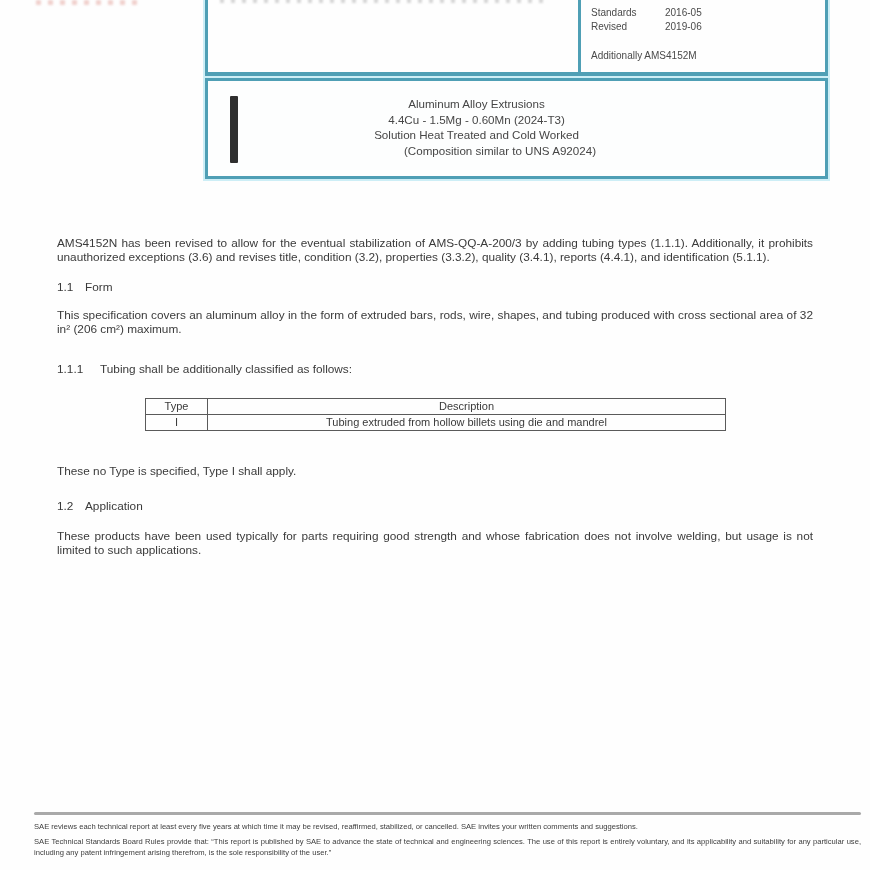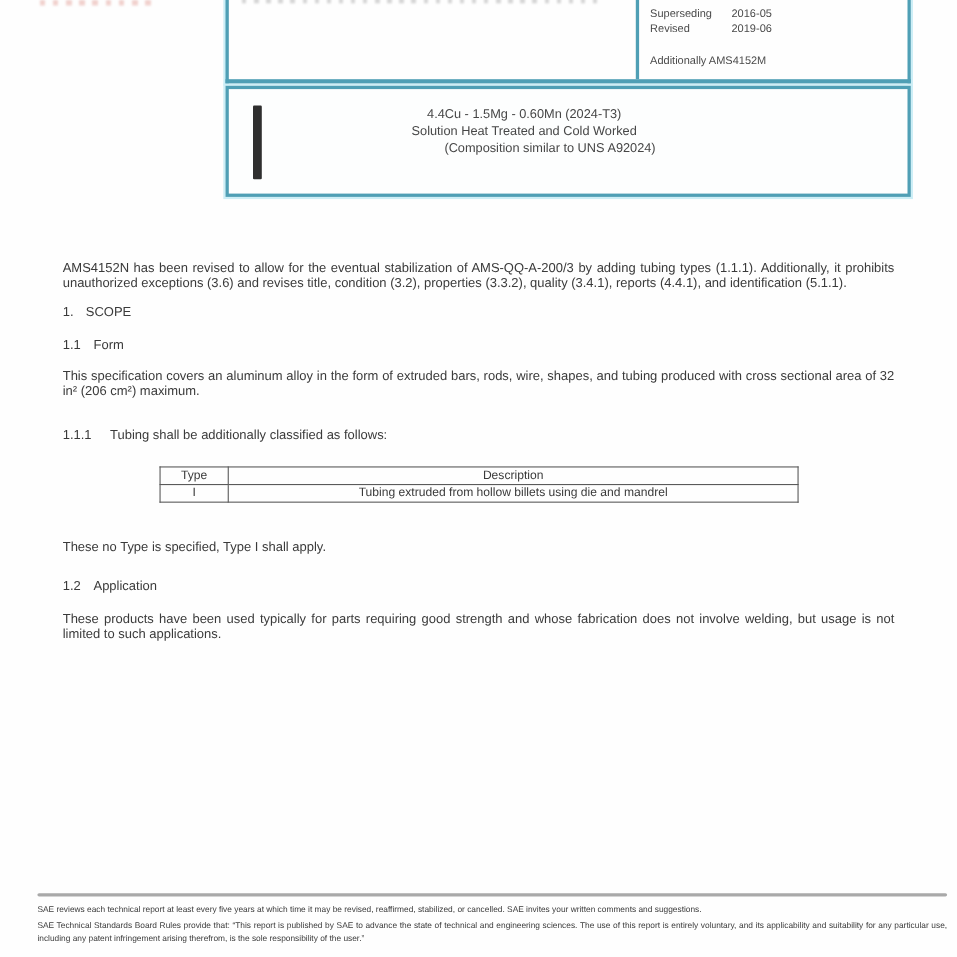--- a/index.html
+++ b/index.html
@@ -109,49 +109,47 @@
 <div class="page">
 
   <div class="noise-pink"></div>
 
   <div class="hdr-row1">
     <div class="hdr-cell-left">
       <div class="noise-gray"></div>
     </div>
     <div class="hdr-cell-right">
       <div class="rev-line">
-        <span class="rev-label">Superseding</span>
+        <span class="rev-label">Standards</span>
         <span class="rev-value">2016-05</span>
       </div>
       <div class="rev-line">
         <span class="rev-label">Revised</span>
         <span class="rev-value">2019-06</span>
       </div>
       <div class="superseding">Additionally AMS4152M</div>
     </div>
 
   </div>
 
   <div class="title-block">
     <div class="change-bar"></div>
     <div class="title-lines">
+      <div>Aluminum Alloy Extrusions</div>
       <div>4.4Cu - 1.5Mg - 0.60Mn (2024-T3)</div>
       <div>Solution Heat Treated and Cold Worked</div>
     </div>
     <div class="composition-note">(Composition similar to UNS A92024)</div>
   </div>
 
   <div class="doc-body">
 
 
     <div class="para mt-a">AMS4152N has been revised to allow for the eventual stabilization of AMS-QQ-A-200/3 by adding tubing types (1.1.1). Additionally, it prohibits unauthorized exceptions (3.6) and revises title, condition (3.2), properties (3.3.2), quality (3.4.1), reports (4.4.1), and identification (5.1.1).</div>
 
-    <div class="mt-b">
-      <span class="h-num w21">1.</span><span>SCOPE</span>
-    </div>
 
     <div class="mt-c">
       <span class="h-num w28">1.1</span><span>Form</span>
     </div>
 
     <div class="para mt-a">This specification covers an aluminum alloy in the form of extruded bars, rods, wire, shapes, and tubing produced with cross sectional area of 32 in² (206 cm²) maximum.</div>
 
     <div class="mt-d">
       <span class="h-num w43">1.1.1</span><span>Tubing shall be additionally classified as follows:</span>
     </div>

